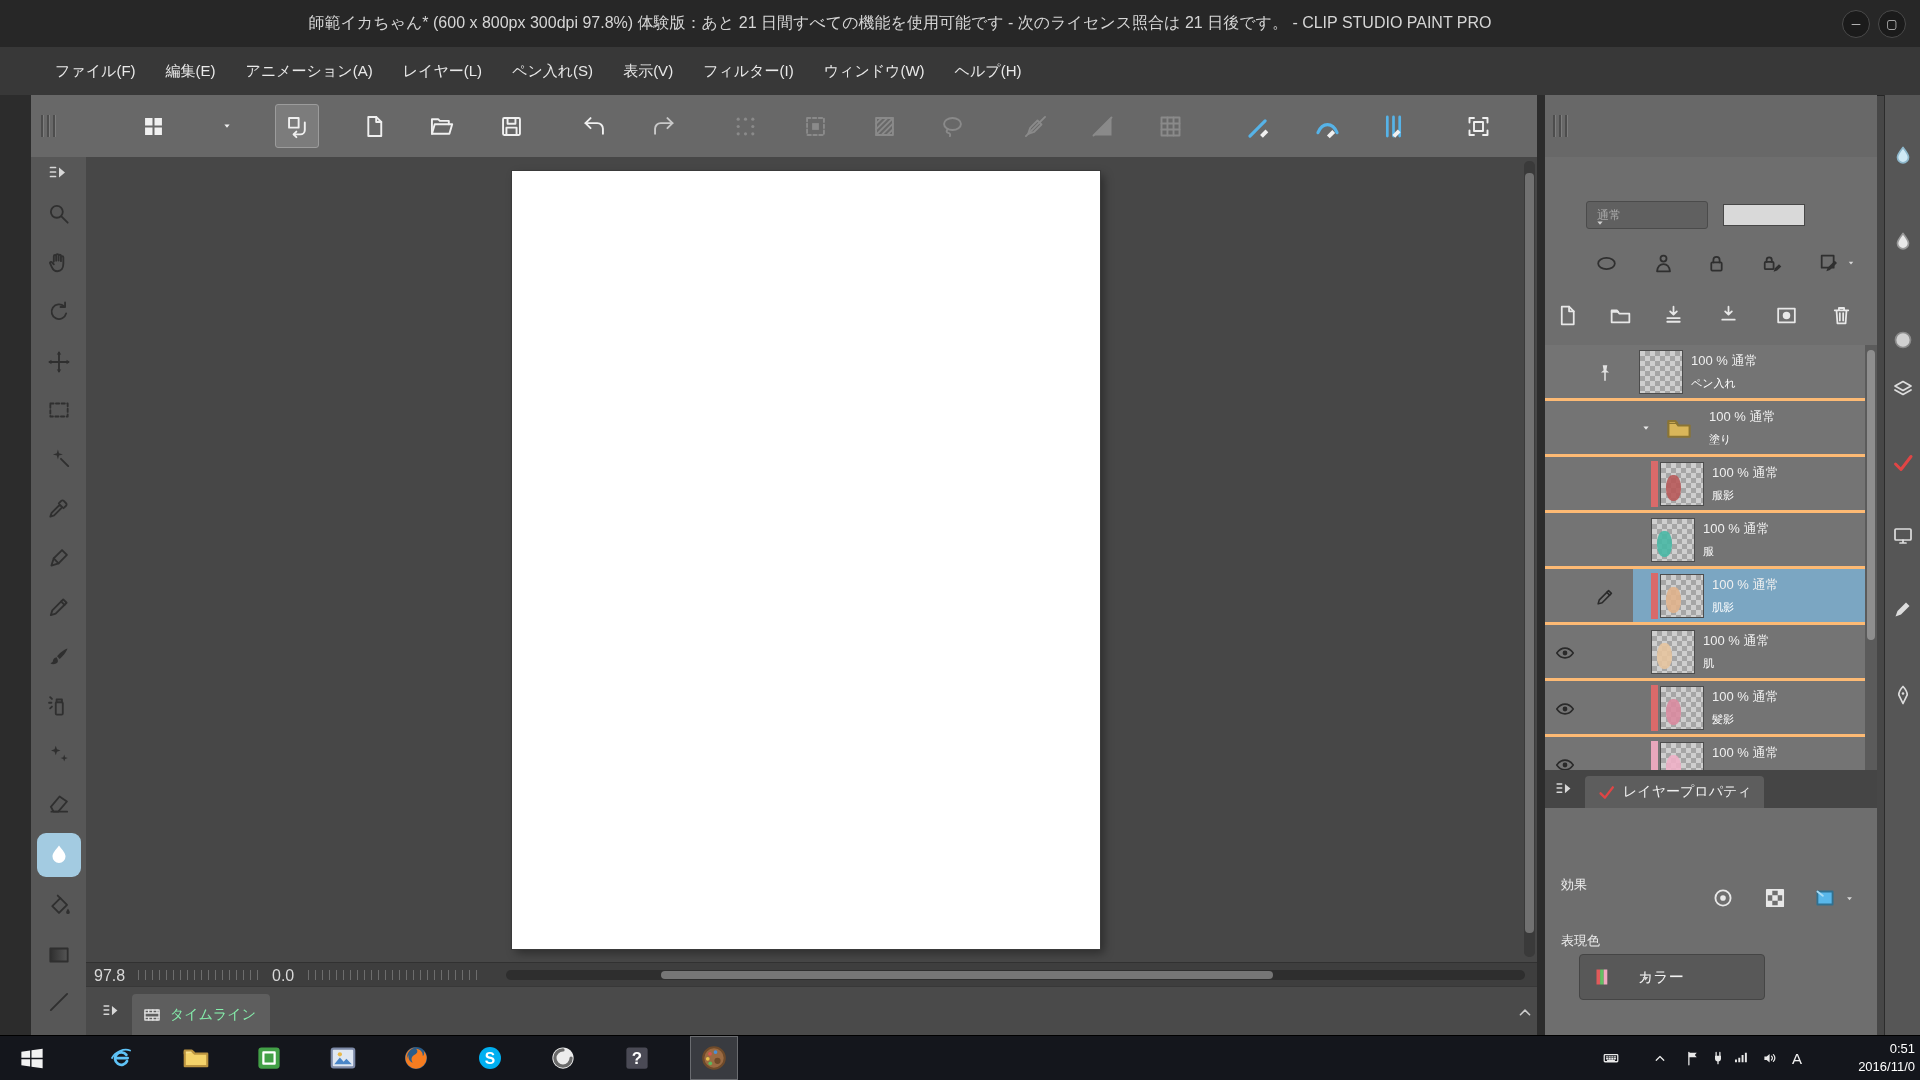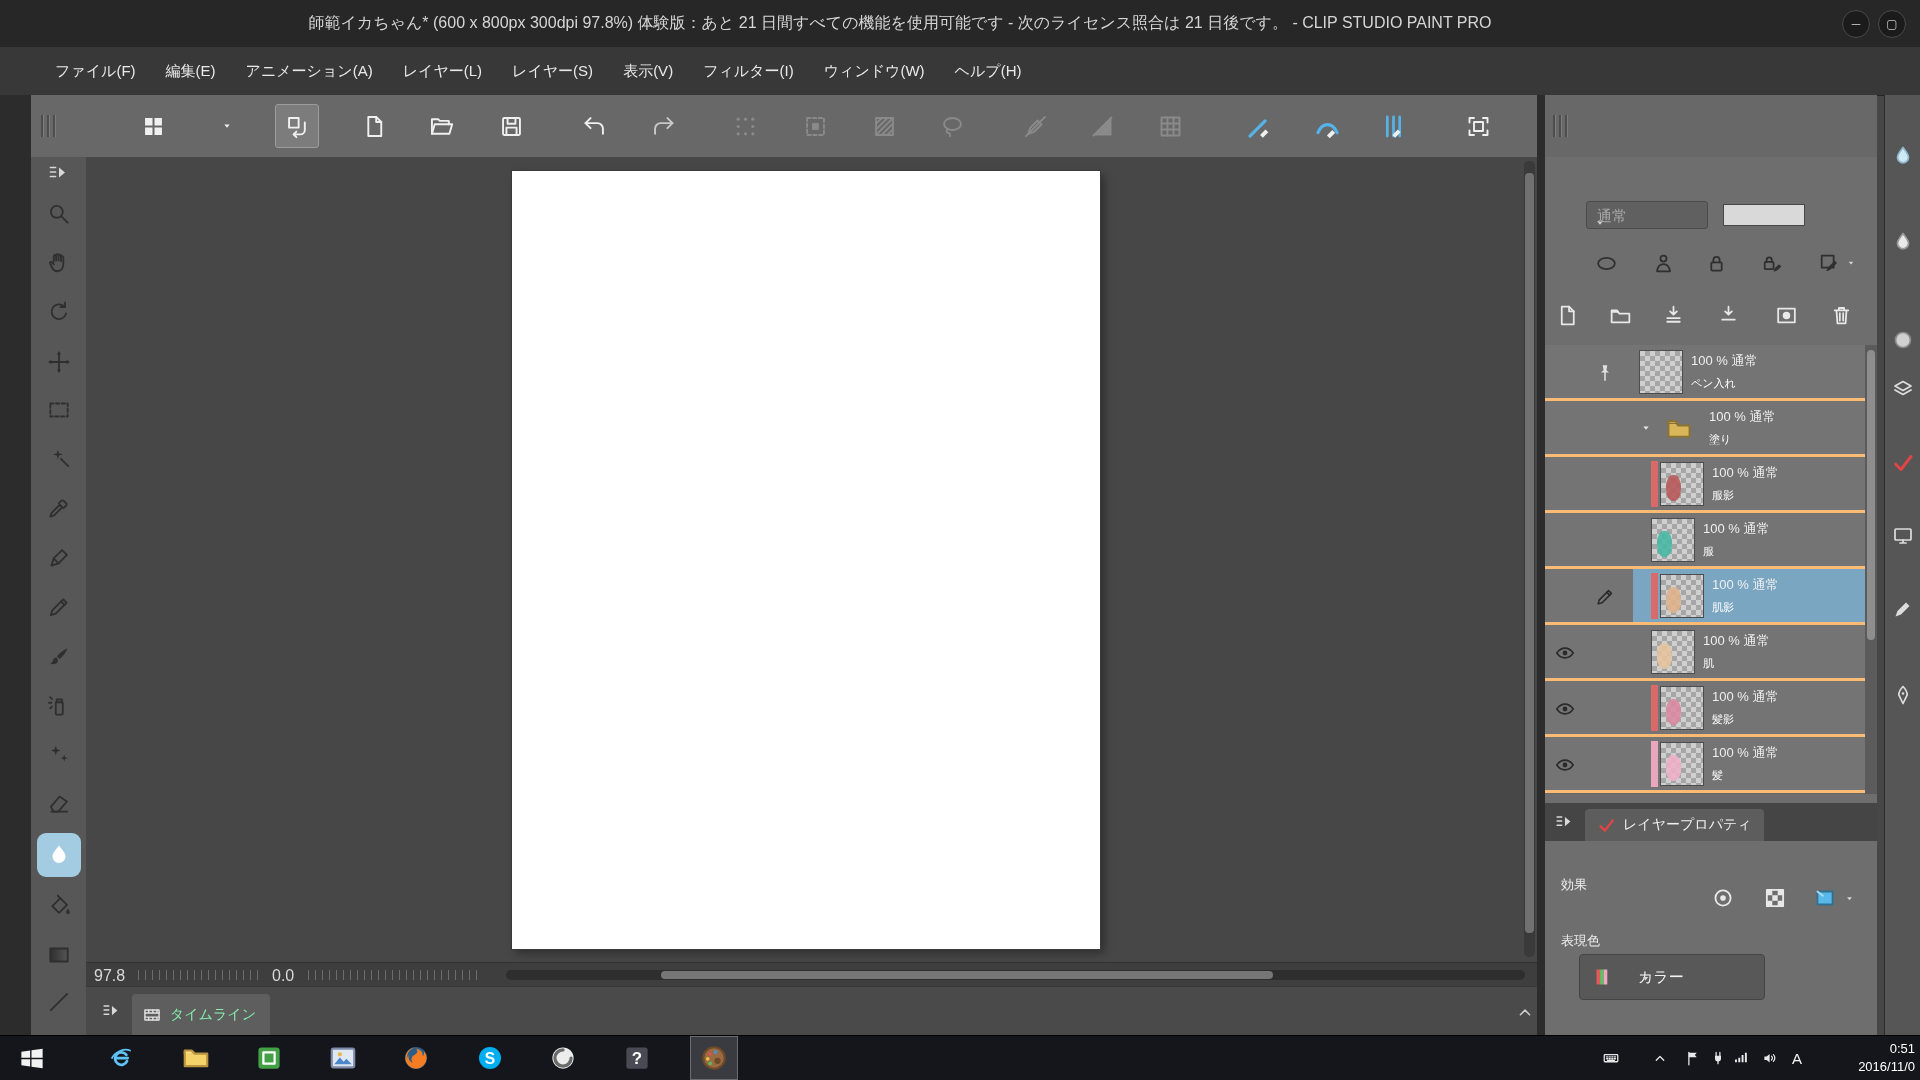--- a/index.html
+++ b/index.html
@@ -56,30 +56,30 @@
   #tl-tab .ic{width:20px;height:20px;}
   #tl-label{color:#86efac;font-size:14px;}
   #tl-chevron{position:absolute;left:1428px;top:14px;width:22px;height:22px;}
   #tl-chevron .ic{width:22px;height:22px;}
   
   #right-gap{position:absolute;left:1537px;top:95px;width:8px;height:940px;background:#2c2c2c;}
   #right-panel{position:absolute;left:1545px;top:95px;width:332px;height:940px;background:#6e6e6e;}
   #rp-grip{position:absolute;left:0;top:0;width:332px;height:62px;background:#686868;}
   .panel-header{position:absolute;left:0;width:332px;height:38px;background:#454545;}
   #layers-header{top:62px;}
-  #lp-header{top:708px;}
+  #lp-header{top:675px;}
   .ph-menu{position:absolute;left:8px;top:8px;width:22px;height:22px;}
   .ph-menu .ic{width:22px;height:22px;}
   .panel-tab{position:absolute;left:40px;top:6px;height:32px;background:#5d5d5d;border-radius:4px 4px 0 0;
              display:flex;align-items:center;gap:7px;padding:0 12px;}
   .panel-tab .ic{width:19px;height:19px;}
   .panel-tab span{color:#f0f0f0;font-size:14px;white-space:nowrap;}
   #blend-dd{position:absolute;left:41px;top:106px;width:122px;height:28px;background:#606060;border:1px solid #4b4b4b;
             border-radius:3px;box-sizing:border-box;}
-  #blend-dd span{position:absolute;left:10px;top:5px;font-size:15px;color:#a8a8a8;}
+  #blend-dd span{position:absolute;left:10px;top:5px;font-size:12px;color:#a8a8a8;}
   #blend-dd .ic{position:absolute;right:4px;top:7px;width:14px;height:14px;}
   #opacity-box{position:absolute;left:178px;top:109px;width:82px;height:22px;background:#d9d9d9;border:1px solid #474747;box-sizing:border-box;}
   .licon{position:absolute;width:36px;height:36px;display:flex;align-items:center;justify-content:center;}
   .licon .ic{width:25px;height:25px;}
   #licons1 .licon{top:150px;}
   #licons2 .licon{top:202px;}
   #licons1-caret{position:absolute;left:300px;top:162px;width:12px;height:12px;}
   #licons1-caret .ic{width:12px;height:12px;}
   
   #layer-list{position:absolute;left:0;top:250px;width:332px;height:449px;background:#696969;overflow:hidden;}
@@ -149,21 +149,21 @@
       <div class="win-btn">▢</div>
     </div>
   </div>
 
   <div id="menubar">
     <div id="menu-items">
         <div class="menu-item">ファイル(F)</div>
         <div class="menu-item">編集(E)</div>
         <div class="menu-item">アニメーション(A)</div>
         <div class="menu-item">レイヤー(L)</div>
-        <div class="menu-item">レイヤー(S)</div>
+        <div class="menu-item">ペン入れ(S)</div>
         <div class="menu-item">表示(V)</div>
         <div class="menu-item">フィルター(I)</div>
         <div class="menu-item">ウィンドウ(W)</div>
         <div class="menu-item">ヘルプ(H)</div>
       </div>
   </div>
 
   <div id="toolbar">
     <div class="grip"></div>
     <div id="toolbar-items">

